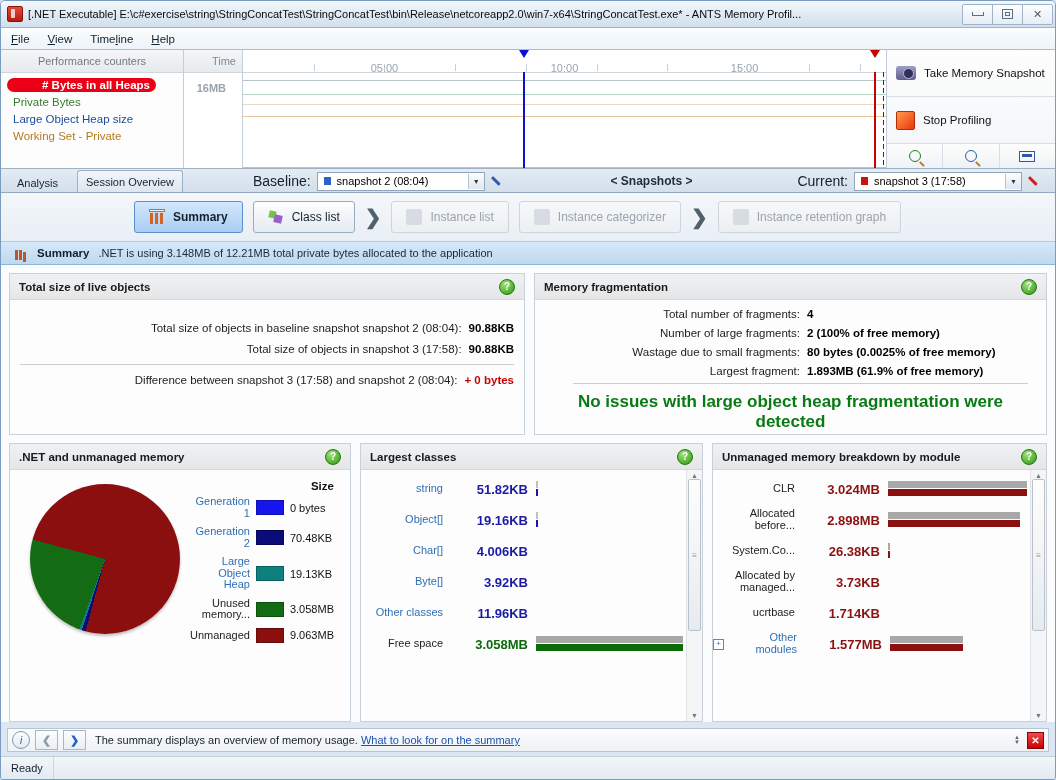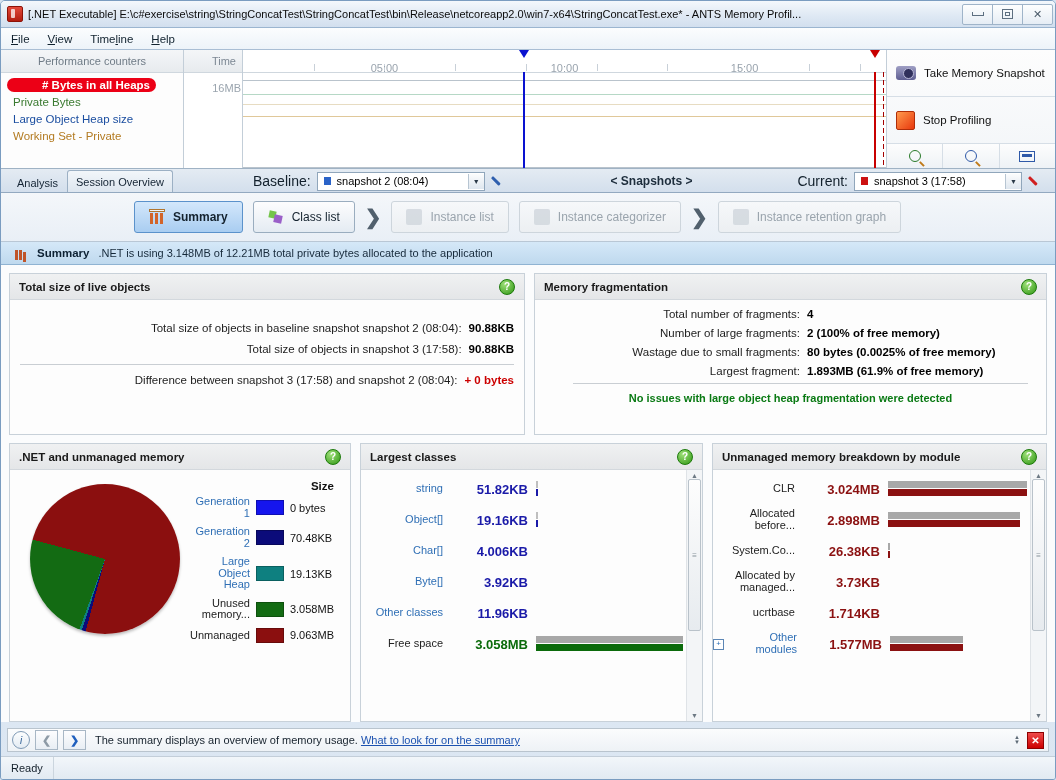--- a/index.html
+++ b/index.html
@@ -64,21 +64,21 @@
   .c-green{color:#3a7a30;}
   .c-blue{color:#1b4ea0;}
   .c-orange{color:#b37b22;}
   .time-col{
     width:58px;flex:0 0 58px;border-right:1px solid #c3ced8;background:#fff;position:relative;
   }
   .time-col .thead{
     height:22px;border-bottom:1px solid #cfd7de;background:linear-gradient(#f4f6f8,#e7ebee);
     display:flex;align-items:center;justify-content:flex-end;padding-right:6px;color:#7d8894;
   }
-  .ylab{position:absolute;right:1px;top:32px;color:#9aa4ae;font-size:11px;}
+  .ylab{position:absolute;right:16px;top:32px;color:#9aa4ae;font-size:11px;font-weight:bold;}
   .graph{flex:1 1 auto;position:relative;background:#fff;overflow:hidden;}
   .gr-head{
     height:22px;border-bottom:1px solid #cfd7de;background:#fff;position:relative;
   }
   .tick{position:absolute;top:14px;width:1px;height:7px;background:#c8d0d8;}
   .tlabel{position:absolute;top:12px;color:#9aa4ae;font-size:11px;transform:translateX(-50%);}
   .hline{position:absolute;left:0;right:0;height:1px;}
   .plot-area{position:absolute;left:0;right:0;top:22px;bottom:0;}
   .marker{position:absolute;top:0;bottom:0;width:2px;}
   .marker .head{position:absolute;top:-22px;left:-4px;width:0;height:0;border-left:5px solid transparent;border-right:5px solid transparent;}
@@ -108,21 +108,21 @@
   .tabstrip{
     height:23px;flex:0 0 23px;display:flex;align-items:flex-end;gap:0;
     background:linear-gradient(#e4ebf3,#d3dfec);padding-left:8px;position:relative;
     border-bottom:1px solid #93a9c0;
   }
   .tab{
     height:19px;display:flex;align-items:center;padding:0 8px;font-size:11px;color:#142434;
     border:1px solid #9cb0c4;border-bottom:none;border-radius:3px 3px 0 0;
     background:linear-gradient(#fbfcfd,#e8eef5);margin-right:-1px;
   }
-  .tab.plain{border:none;background:none;padding-right:10px;text-align:center;}
+  .tab.plain{border:none;background:none;padding-right:20px;text-align:center;}
   .tab.active{background:linear-gradient(#f2f6fa,#dde6ef);height:21px;font-weight:normal;}
   .snapbar{
     position:absolute;left:252px;right:12px;top:2px;height:20px;display:flex;align-items:center;gap:6px;
   }
   .sb-label{font-size:14px;color:#12202c;}
   .combo{
     height:17px;display:flex;align-items:center;gap:6px;padding:0 0 0 6px;
     border:1px solid #90a6bb;background:#fff;font-size:11px;min-width:160px;
   }
   .combo .sq{width:7px;height:8px;flex:0 0 7px;}
@@ -188,21 +188,21 @@
     color:#fff;font-size:10px;font-weight:bold;display:flex;align-items:center;justify-content:center;
     border:1px solid #1c7a0a;
   }
   .panel-body{flex:1 1 auto;padding:6px 10px;overflow:hidden;}
   
   .stat{display:flex;align-items:baseline;margin-bottom:9px;}
   .stat .lab{flex:1 1 auto;text-align:right;padding-right:7px;font-size:11.5px;color:#1d1d1d;}
   .stat .val{flex:0 0 auto;font-weight:bold;font-size:11.5px;color:#000;min-width:0;text-align:left;}
   .stat.diff .val{color:#cc0000;}
   .hr{height:1px;background:#c9ced3;margin:2px 0 9px 0;}
-  .ok-msg{text-align:center;color:#0a7a14;font-weight:bold;font-size:11px;}
+  .ok-msg{text-align:center;color:#0a7a14;font-weight:bold;font-size:17px;}
   
   .pie-wrap{display:flex;align-items:flex-start;height:100%;padding-top:4px;}
   .pie{
     width:150px;height:150px;flex:0 0 150px;border-radius:50%;margin-left:10px;margin-top:4px;
     box-shadow:0 2px 3px rgba(0,0,0,.25);
   }
   .legend{flex:1 1 auto;padding-left:10px;display:flex;flex-direction:column;}
   .legend-head{text-align:right;font-weight:bold;font-size:11.5px;color:#111;padding-right:18px;margin-bottom:4px;}
   .lrow{display:flex;align-items:center;gap:6px;margin-bottom:7px;}
   .lname{flex:1 1 auto;text-align:right;font-size:11px;color:#2f6fb5;line-height:1.05;}

